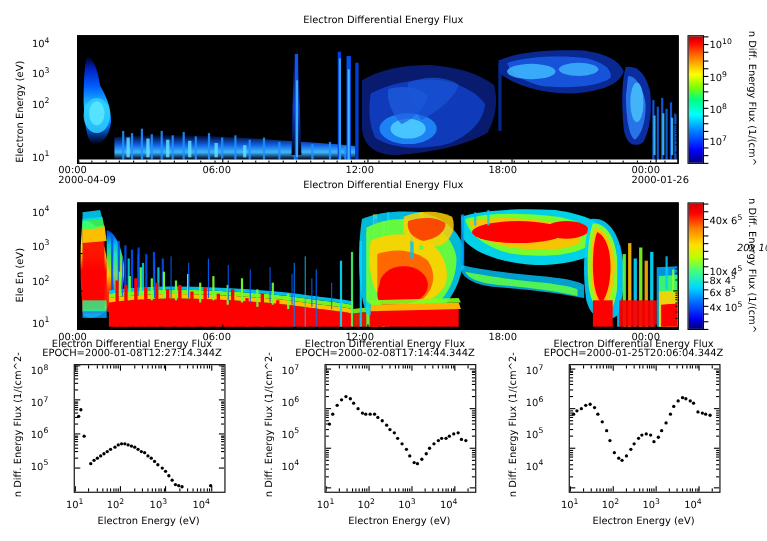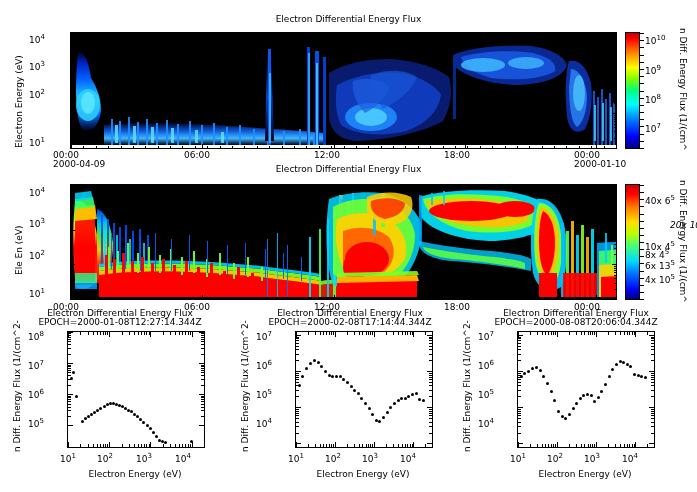--- a/index.html
+++ b/index.html
@@ -376,21 +376,21 @@
     <span>10</span><sup>7</sup>
   </div>
   <div class="axlabel vrot-r" style="left:688px;top:28px;">n Diff. Energy Flux (1/(cm^</div>
 
   <div class="tlab" style="left:53px;top:150px;">00:00</div>
   <div class="tlab" style="left:53px;top:159px;">2000-04-09</div>
   <div class="tlab" style="left:184px;top:150px;">06:00</div>
   <div class="tlab" style="left:314px;top:150px;">12:00</div>
   <div class="tlab" style="left:444px;top:150px;">18:00</div>
   <div class="tlab" style="left:574px;top:150px;">00:00</div>
-  <div class="tlab" style="left:574px;top:159px;">2000-01-10</div>
+  <div class="tlab" style="left:574px;top:159px;">2000-01-26</div>
 </div>
 
 <div class="panel">
 
   <div class="ptitle" style="left:0;top:164px;width:697px;">Electron Differential Energy Flux</div>
 
   <div class="axlabel vrot" style="left:14px;top:275px;">Ele En (eV)</div>
 
   <div class="tlab" style="left:29px;top:186px;">
     <span>10</span><sup>4</sup>
@@ -799,21 +799,21 @@
   <div class="tlab" style="left:670px;top:218px;font-style:italic;">
     <span>20x 10</span><sup>5</sup>
   </div>
   <div class="tlab" style="left:645px;top:240px;">
     <span>10x 4</span><sup>5</sup>
   </div>
   <div class="tlab" style="left:645px;top:248px;">
     <span>8x 4</span><sup>5</sup>
   </div>
   <div class="tlab" style="left:645px;top:259px;">
-    <span>6x 13</span><sup>5</sup>
+    <span>6x 8</span><sup>5</sup>
   </div>
   <div class="tlab" style="left:645px;top:273px;">
     <span>4x 10</span><sup>5</sup>
   </div>
   <div class="axlabel vrot-r" style="left:688px;top:180px;">n Diff. Energy Flux (1/(cm^</div>
 
   <div class="tlab" style="left:53px;top:302px;">00:00</div>
   <div class="tlab" style="left:184px;top:302px;">06:00</div>
   <div class="tlab" style="left:314px;top:302px;">12:00</div>
   <div class="tlab" style="left:444px;top:302px;">18:00</div>
@@ -1178,21 +1178,21 @@
     <span>10</span><sup>3</sup>
   </div>
   <div class="tlab" style="left:400px;top:452px;">
     <span>10</span><sup>4</sup>
   </div>
   <div class="axlabel" style="left:295px;top:469px;width:136px;text-align:center;">Electron Energy (eV)</div>
 </div>
 
 <div class="panel">
   <div class="ptitle" style="left:462px;top:308px;width:228px;">Electron Differential Energy Flux</div>
-  <div class="ptitle" style="left:462px;top:317px;width:228px;">EPOCH=2000-08-08T20:06:04.344Z</div>
+  <div class="ptitle" style="left:462px;top:317px;width:228px;">EPOCH=2000-01-25T20:06:04.344Z</div>
   <div class="axlabel vrot" style="left:462px;top:452px;">n Diff. Energy Flux (1/(cm^2-</div>
   <div class="tlab" style="left:478px;top:330px;">
     <span>10</span><sup>7</sup>
   </div>
   <div class="tlab" style="left:478px;top:359px;">
     <span>10</span><sup>6</sup>
   </div>
   <div class="tlab" style="left:478px;top:388px;">
     <span>10</span><sup>5</sup>
   </div>

